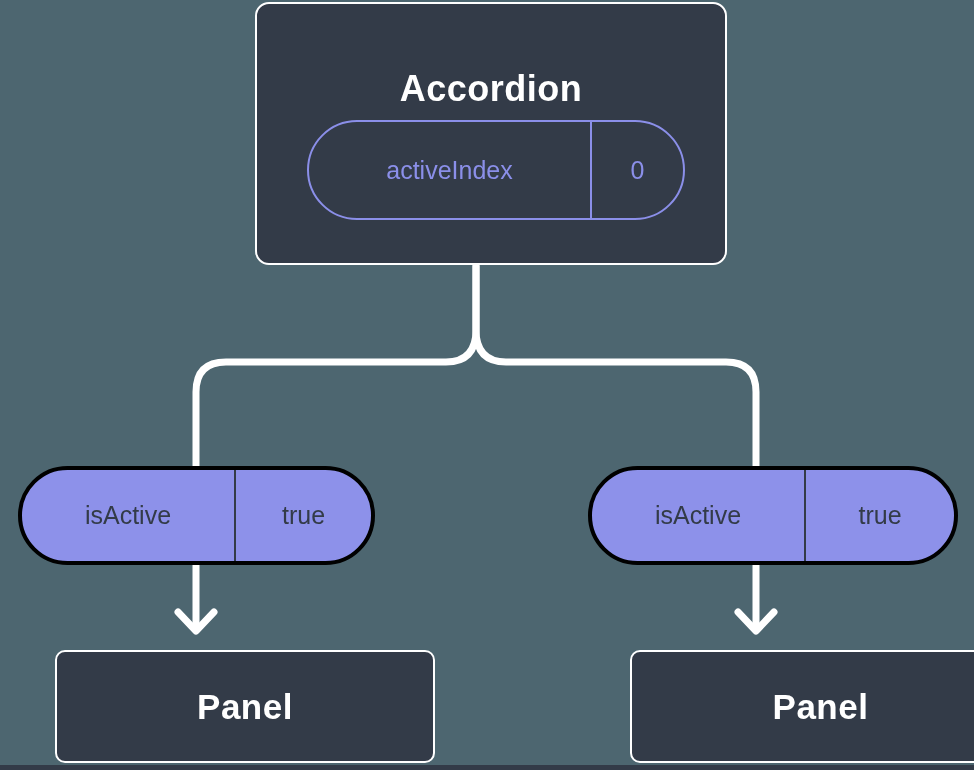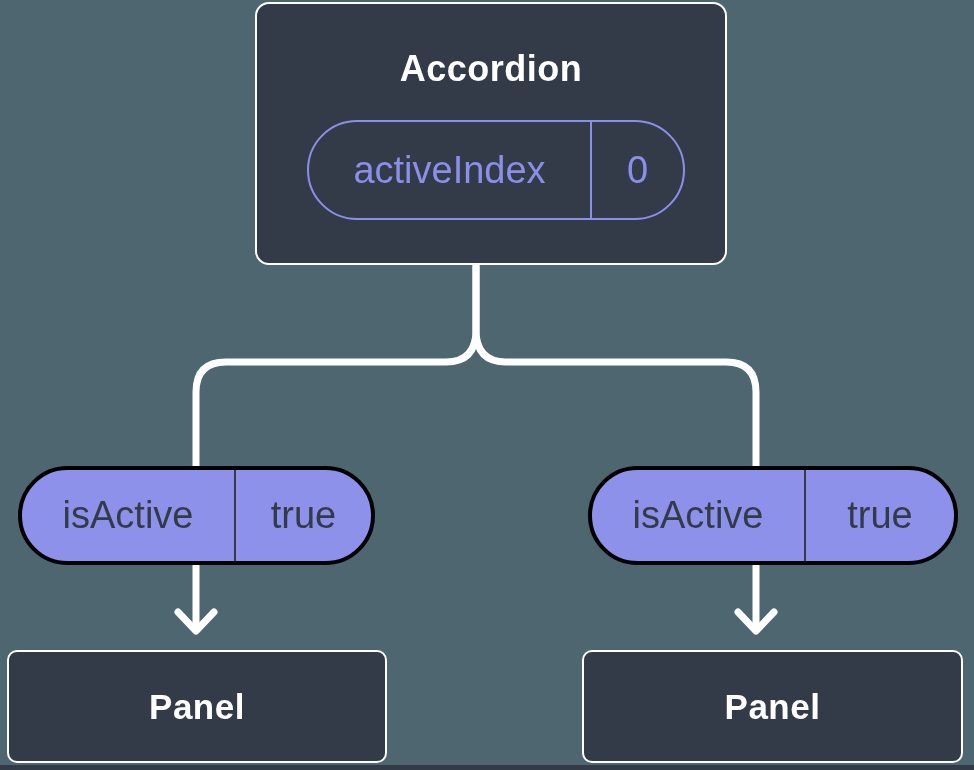--- a/index.html
+++ b/index.html
@@ -40,35 +40,35 @@
     left: 255px;
     top: 2px;
     width: 472px;
     height: 263px;
     border-radius: 14px;
   }
   .node-title {
     position: absolute;
     left: 0;
     right: 0;
-    top: 44px;
+    top: 64px;
     text-align: center;
     color: #FFFFFF;
     font-size: 36px;
     font-weight: 600;
     letter-spacing: 0.5px;
   }
   .pill {
     position: absolute;
     box-sizing: border-box;
     display: flex;
     align-items: stretch;
     border-radius: 60px;
     overflow: hidden;
-    font-size: 38px;
+    font-size: 25px;
   }
   .state-pill {
     left: 50px;
     top: 116px;
     width: 378px;
     height: 100px;
     background: transparent;
     border: 2px solid #8B8FE9;
     color: #8B8FE9;
   }
@@ -97,20 +97,21 @@
   .state-pill .pill-divider { background: #8B8FE9; }
   .prop-pill  .pill-divider { background: #333B48; }
   .panel-box {
     top: 650px;
     width: 380px;
     height: 113px;
     border-radius: 10px;
     display: flex;
     align-items: center;
     justify-content: center;
+    margin-left: 48px;
   }
   .panel-left  { left: 7px; }
   .panel-right { left: 582px; width: 381px; }
   .panel-title {
     color: #FFFFFF;
     font-size: 35px;
     font-weight: 600;
     letter-spacing: 0.5px;
   }
   .bottom-strip {

